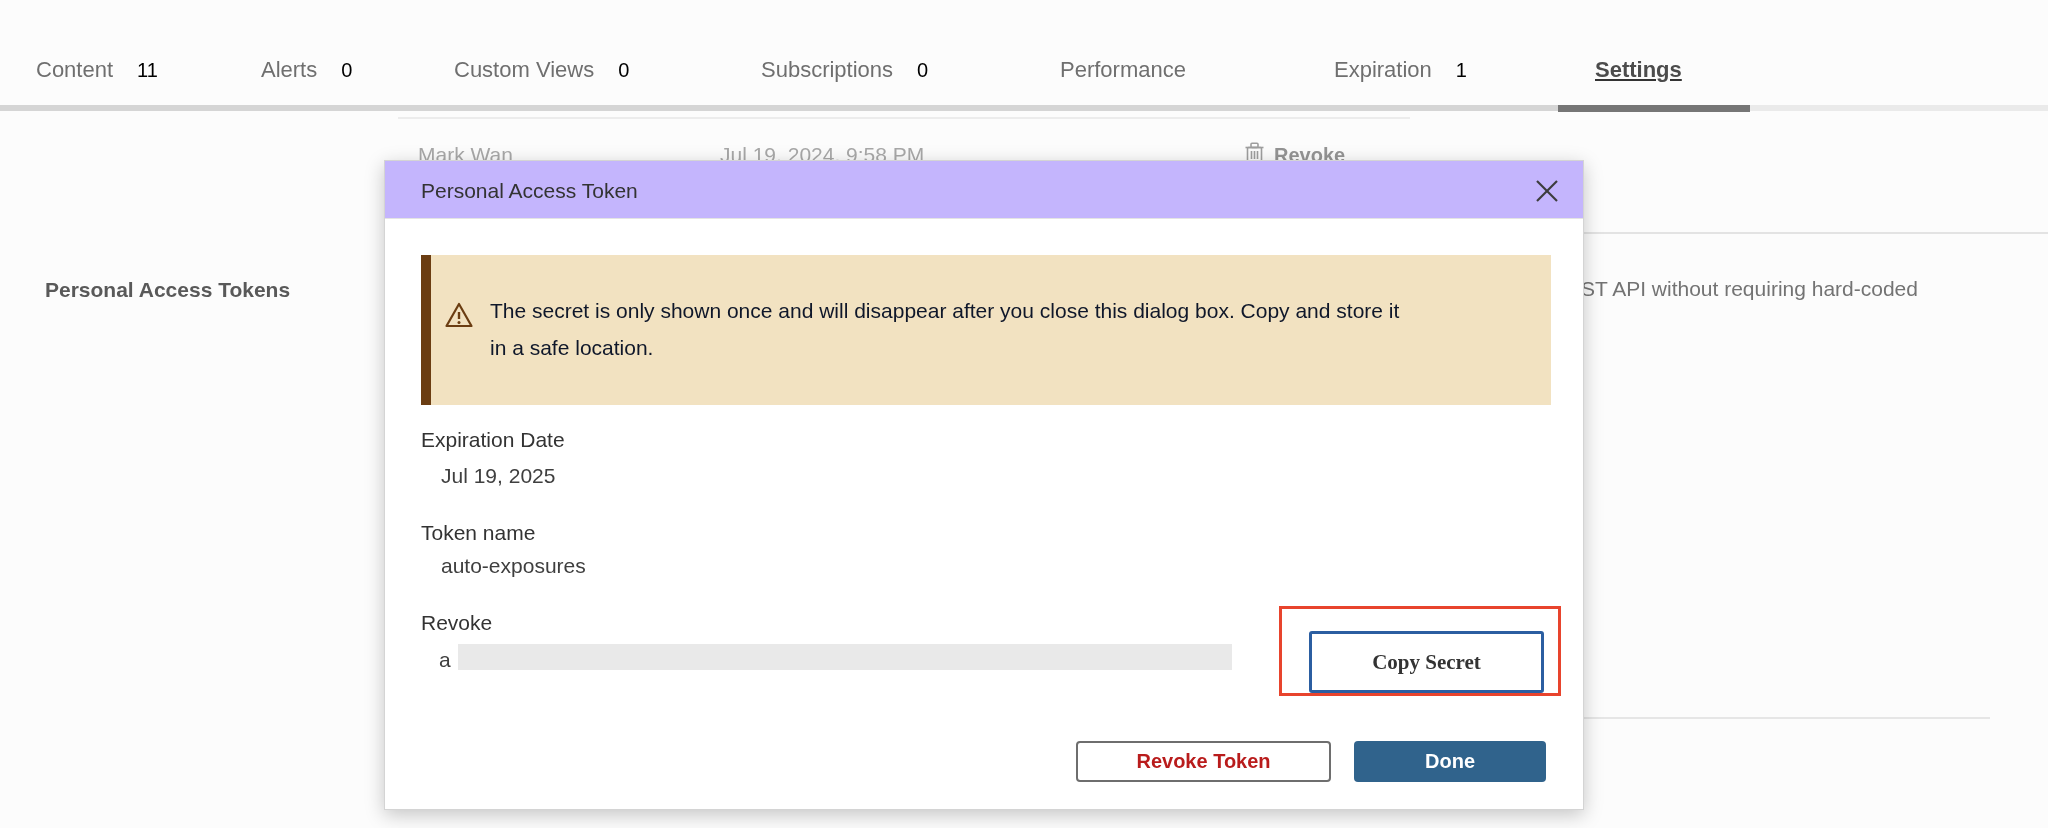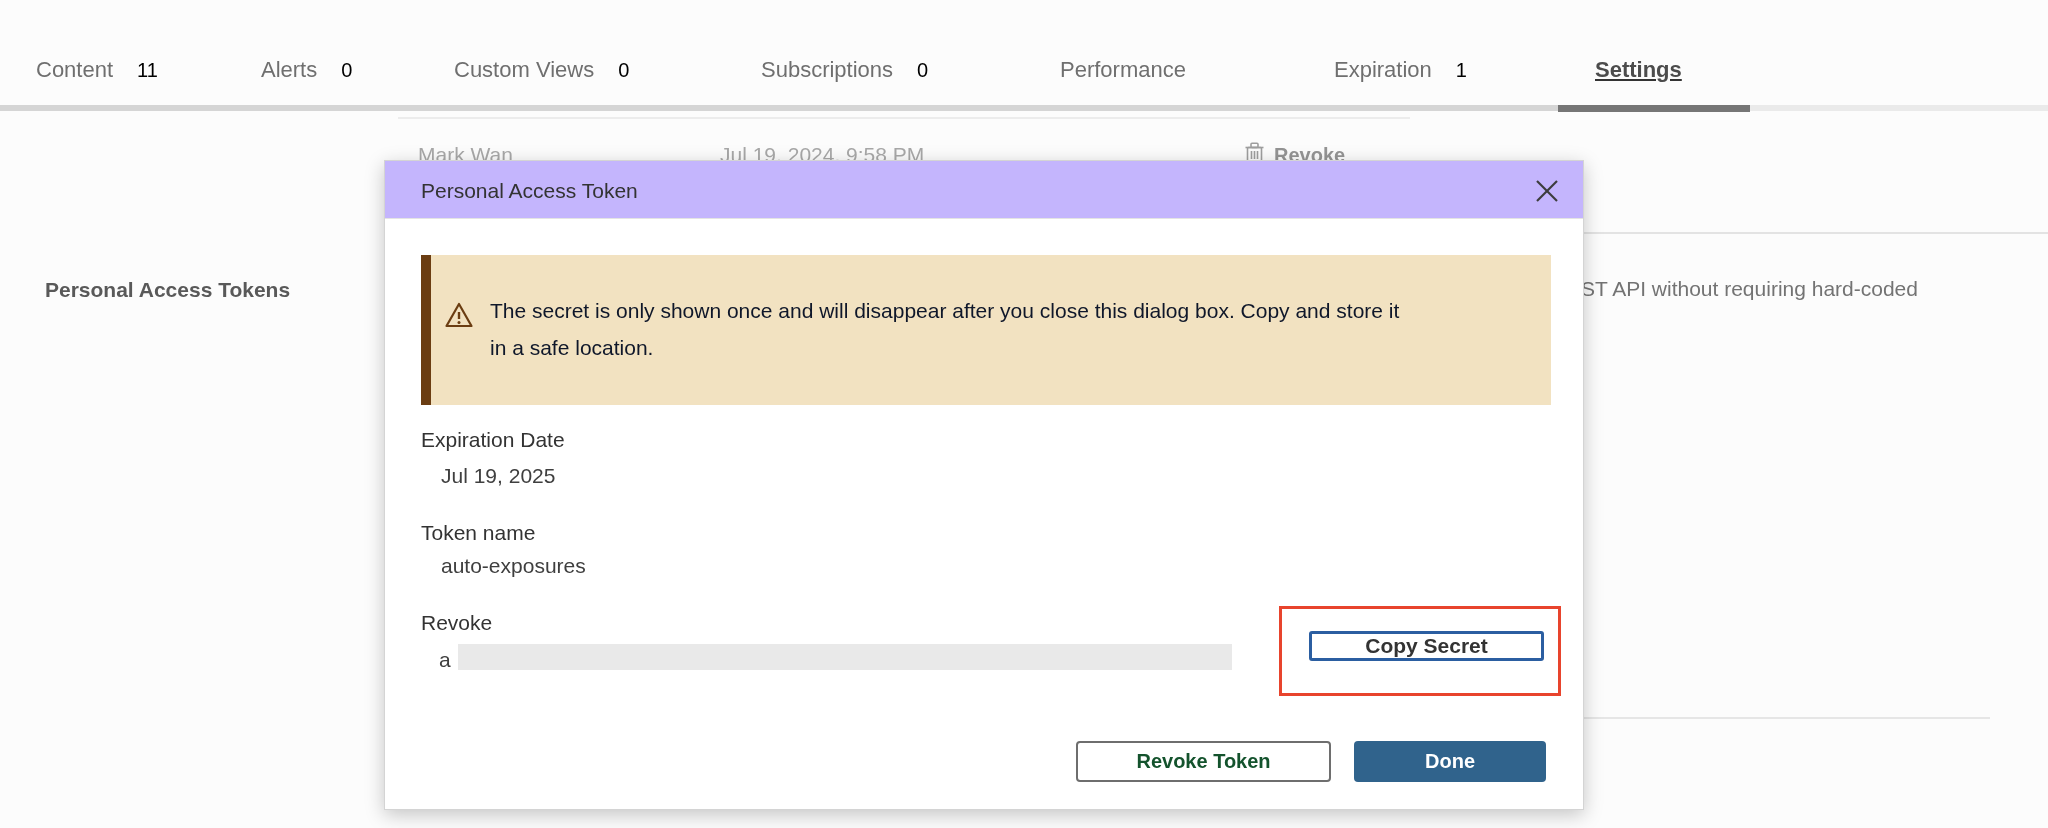--- a/index.html
+++ b/index.html
@@ -58,35 +58,35 @@
     font-size:21px; line-height:37px; color:#0f172a;
   }
 
   .field-label { position:absolute; left:36px; font-size:21px; color:#333; }
   .field-value { position:absolute; left:56px; font-size:21px; color:#3f3f3f; }
 
   .secret-prefix { position:absolute; left:54px; top:487px; font-size:21px; color:#3f3f3f; }
   .secret-bar { position:absolute; left:73px; top:483px; width:774px; height:26px; background:#e9e9e9; }
 
   .copy-btn {
-    position:absolute; left:924px; top:470px; width:235px; height:30px;
+    position:absolute; left:924px; top:470px; width:235px; height:62px;
     background:#ffffff; border:3px solid #2b5ea1; border-radius:3px;
-    font-family:Liberation Sans, sans-serif;
+    font-family:Liberation Serif, serif;
     font-size:21px; font-weight:bold; color:#333; cursor:pointer;
   }
   .annotation-rect {
     position:absolute; left:894px; top:445px; width:282px; height:90px;
     border:3px solid #e8442d; pointer-events:none;
   }
 
   .revoke-btn {
     position:absolute; left:691px; top:580px; width:255px; height:41px;
     background:#ffffff; border:2px solid #6e6e6e; border-radius:4px;
     font-family:"Liberation Sans", sans-serif;
-    font-size:20px; font-weight:bold; color:#14532d; cursor:pointer;
+    font-size:20px; font-weight:bold; color:#b91c1c; cursor:pointer;
   }
   .done-btn {
     position:absolute; left:969px; top:580px; width:192px; height:41px;
     background:#30638c; border:none; border-radius:4px;
     font-family:"Liberation Sans", sans-serif;
     font-size:20px; font-weight:bold; color:#ffffff; cursor:pointer;
   }
 </style>
 </head>
 <body>

